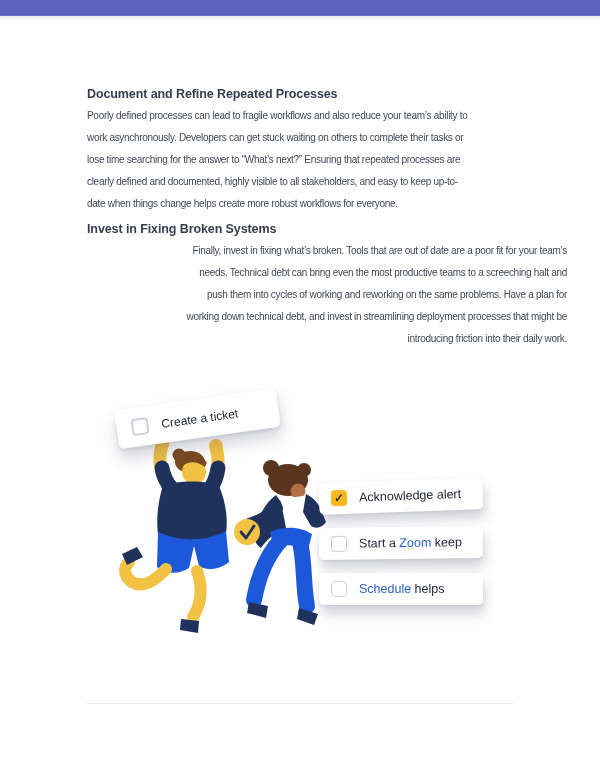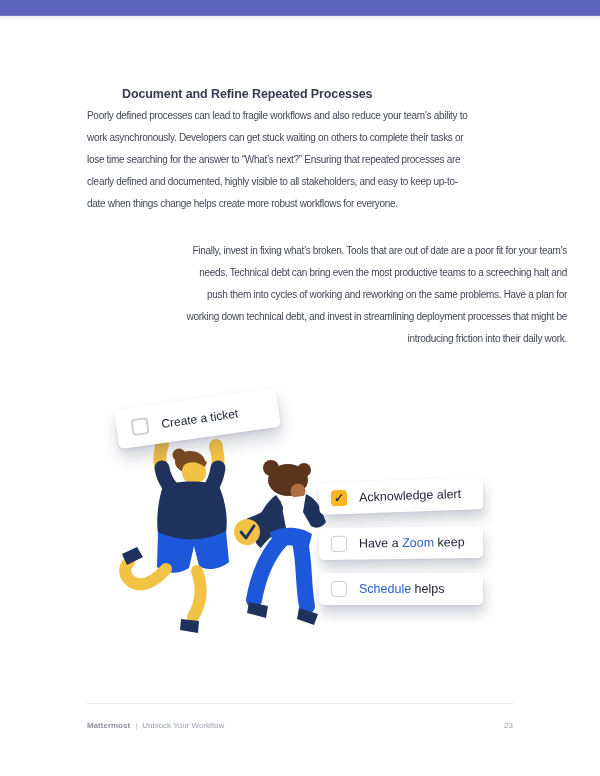--- a/index.html
+++ b/index.html
@@ -8,21 +8,21 @@
     position:relative; width:600px; height:776px; background:#ffffff;
     font-family:"Liberation Sans", sans-serif; overflow:hidden;
   }
   .topbar {
     position:absolute; top:0; left:0; width:600px; height:16px;
     background:#5c63bc; border-bottom:1px solid #6d73c6;
     box-shadow:0 2px 3px rgba(40,45,80,0.10);
   }
   .heading {
     position:absolute; left:87px; width:470px;
-    font-size:12.5px; font-weight:bold; color:#373d50; letter-spacing:-0.1px;margin-left:35px;
+    font-size:12.5px; font-weight:bold; color:#373d50; letter-spacing:-0.1px;
   }
   .h1 { top:87px; }
   .h2 { top:222px; }
   .body-par {
     position:absolute; left:87px; width:480px;
     font-size:10px; line-height:22px; color:#424858; letter-spacing:-0.3px;
     white-space:pre;
   }
   .p1 { top:105px; }
   .p2 { top:240px;text-align:right; }
@@ -74,20 +74,21 @@
 
   <div class="topbar"></div>
 
   <div class="heading h1">Document and Refine Repeated Processes</div>
   <div class="body-par p1">Poorly defined processes can lead to fragile workflows and also reduce your team’s ability to
 work asynchronously. Developers can get stuck waiting on others to complete their tasks or
 lose time searching for the answer to “What’s next?” Ensuring that repeated processes are
 clearly defined and documented, highly visible to all stakeholders, and easy to keep up-to-
 date when things change helps create more robust workflows for everyone.</div>
 
+  <div class="heading h2">Invest in Fixing Broken Systems</div>
   <div class="body-par p2">Finally, invest in fixing what’s broken. Tools that are out of date are a poor fit for your team’s
 needs. Technical debt can bring even the most productive teams to a screeching halt and
 push them into cycles of working and reworking on the same problems. Have a plan for
 working down technical debt, and invest in streamlining deployment processes that might be
 introducing friction into their daily work.</div>
 
   <div class="illustration">
 
     <svg class="people-svg" viewBox="0 0 400 260" xmlns="http://www.w3.org/2000/svg">
 
@@ -136,29 +137,25 @@
 
     <div class="task-card tc1">
       <span class="cb checked">
           <span class="check">✓</span>
         </span>
       <span class="lbl"><span>Acknowledge alert</span><span class="link"></span><span></span></span>
     </div>
 
     <div class="task-card tc2">
       <span class="cb"></span>
-      <span class="lbl"><span>Have a </span><span class="link">Zoom</span><span> keep</span></span>
+      <span class="lbl"><span>Start a </span><span class="link">Zoom</span><span> keep</span></span>
     </div>
 
     <div class="task-card tc3">
       <span class="cb"></span>
       <span class="lbl"><span></span><span class="link">Schedule</span><span> helps</span></span>
     </div>
 
   </div>
 
   <div class="footer-rule"></div>
-  <div class="footer">
-    <span class="brand">Mattermost</span><span class="sep">|</span><span class="doc">Unblock Your Workflow</span>
-    <span class="pagenum">23</span>
-  </div>
 
 </div>
 
 </body></html>

